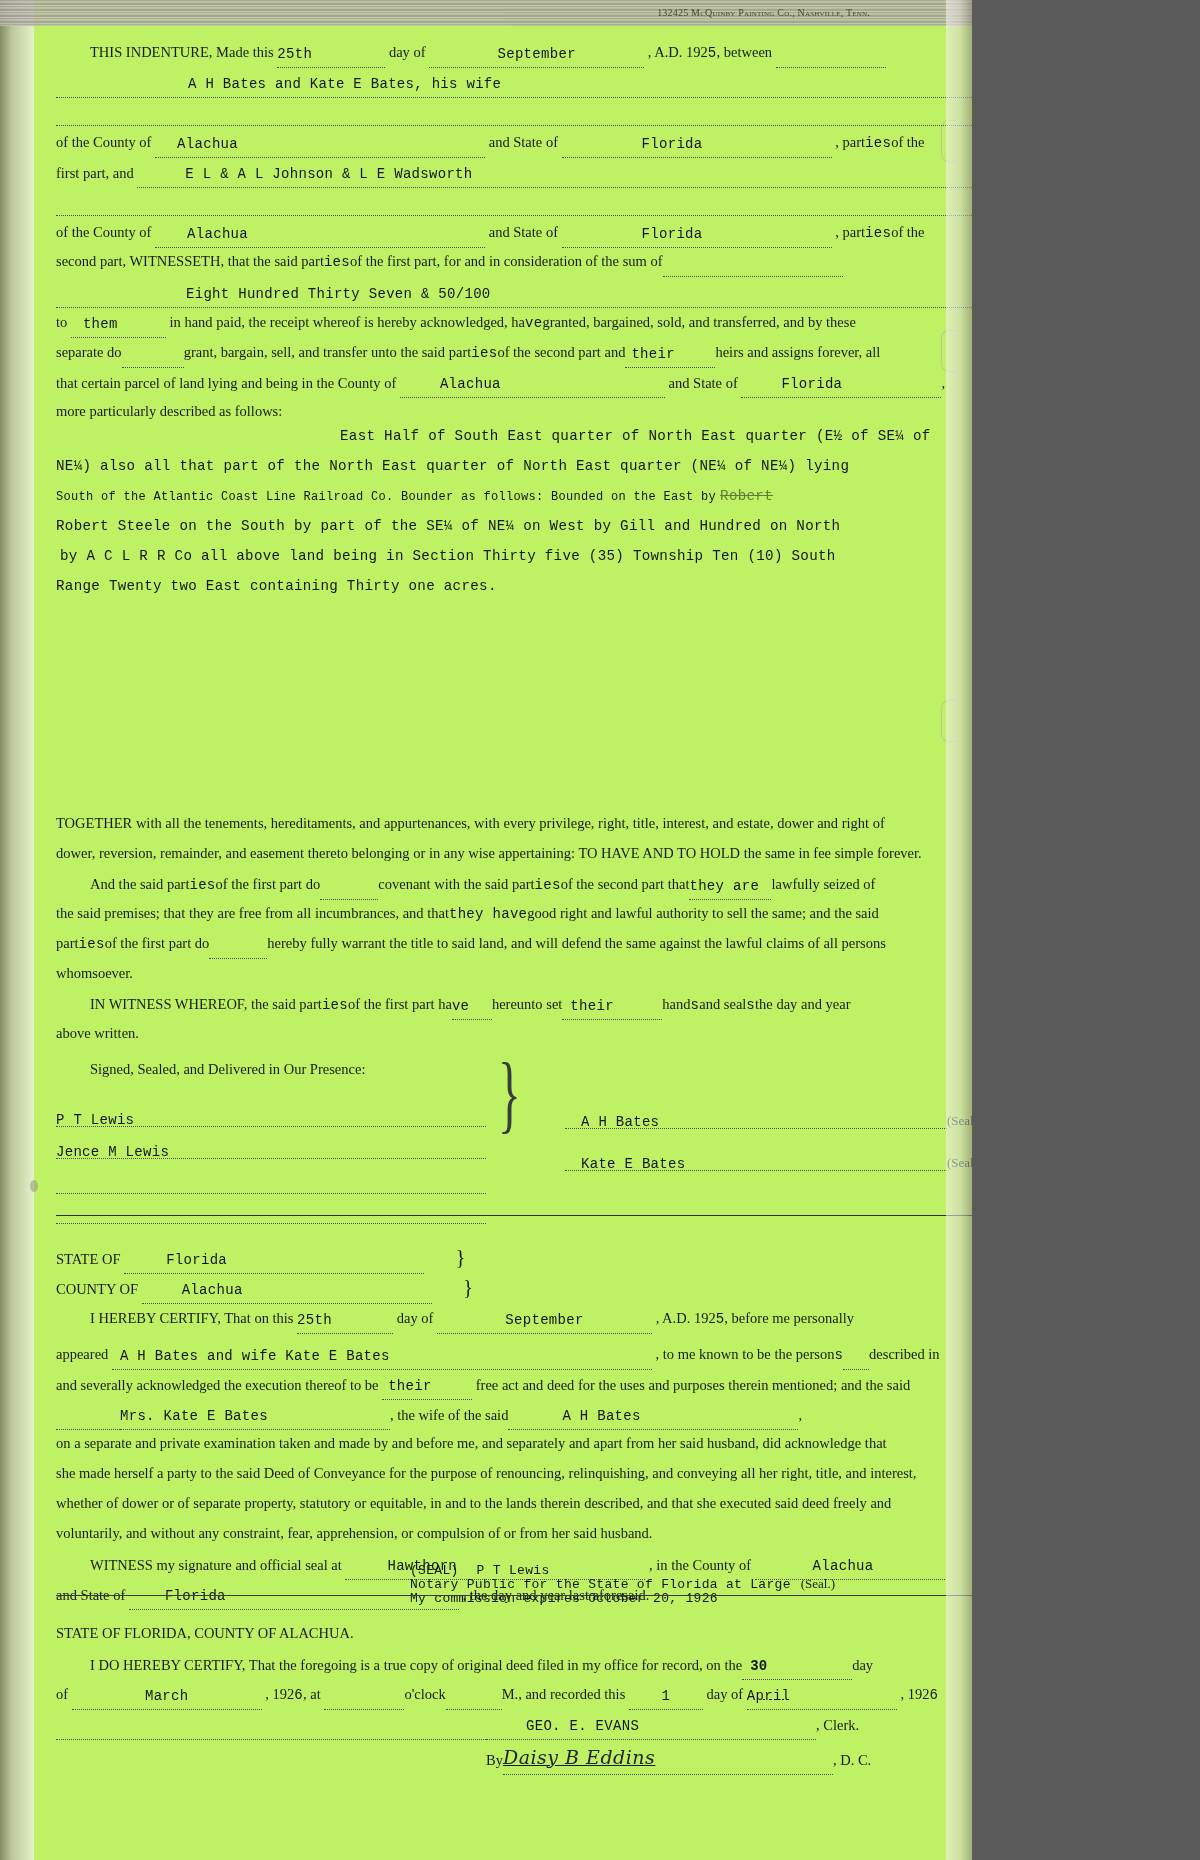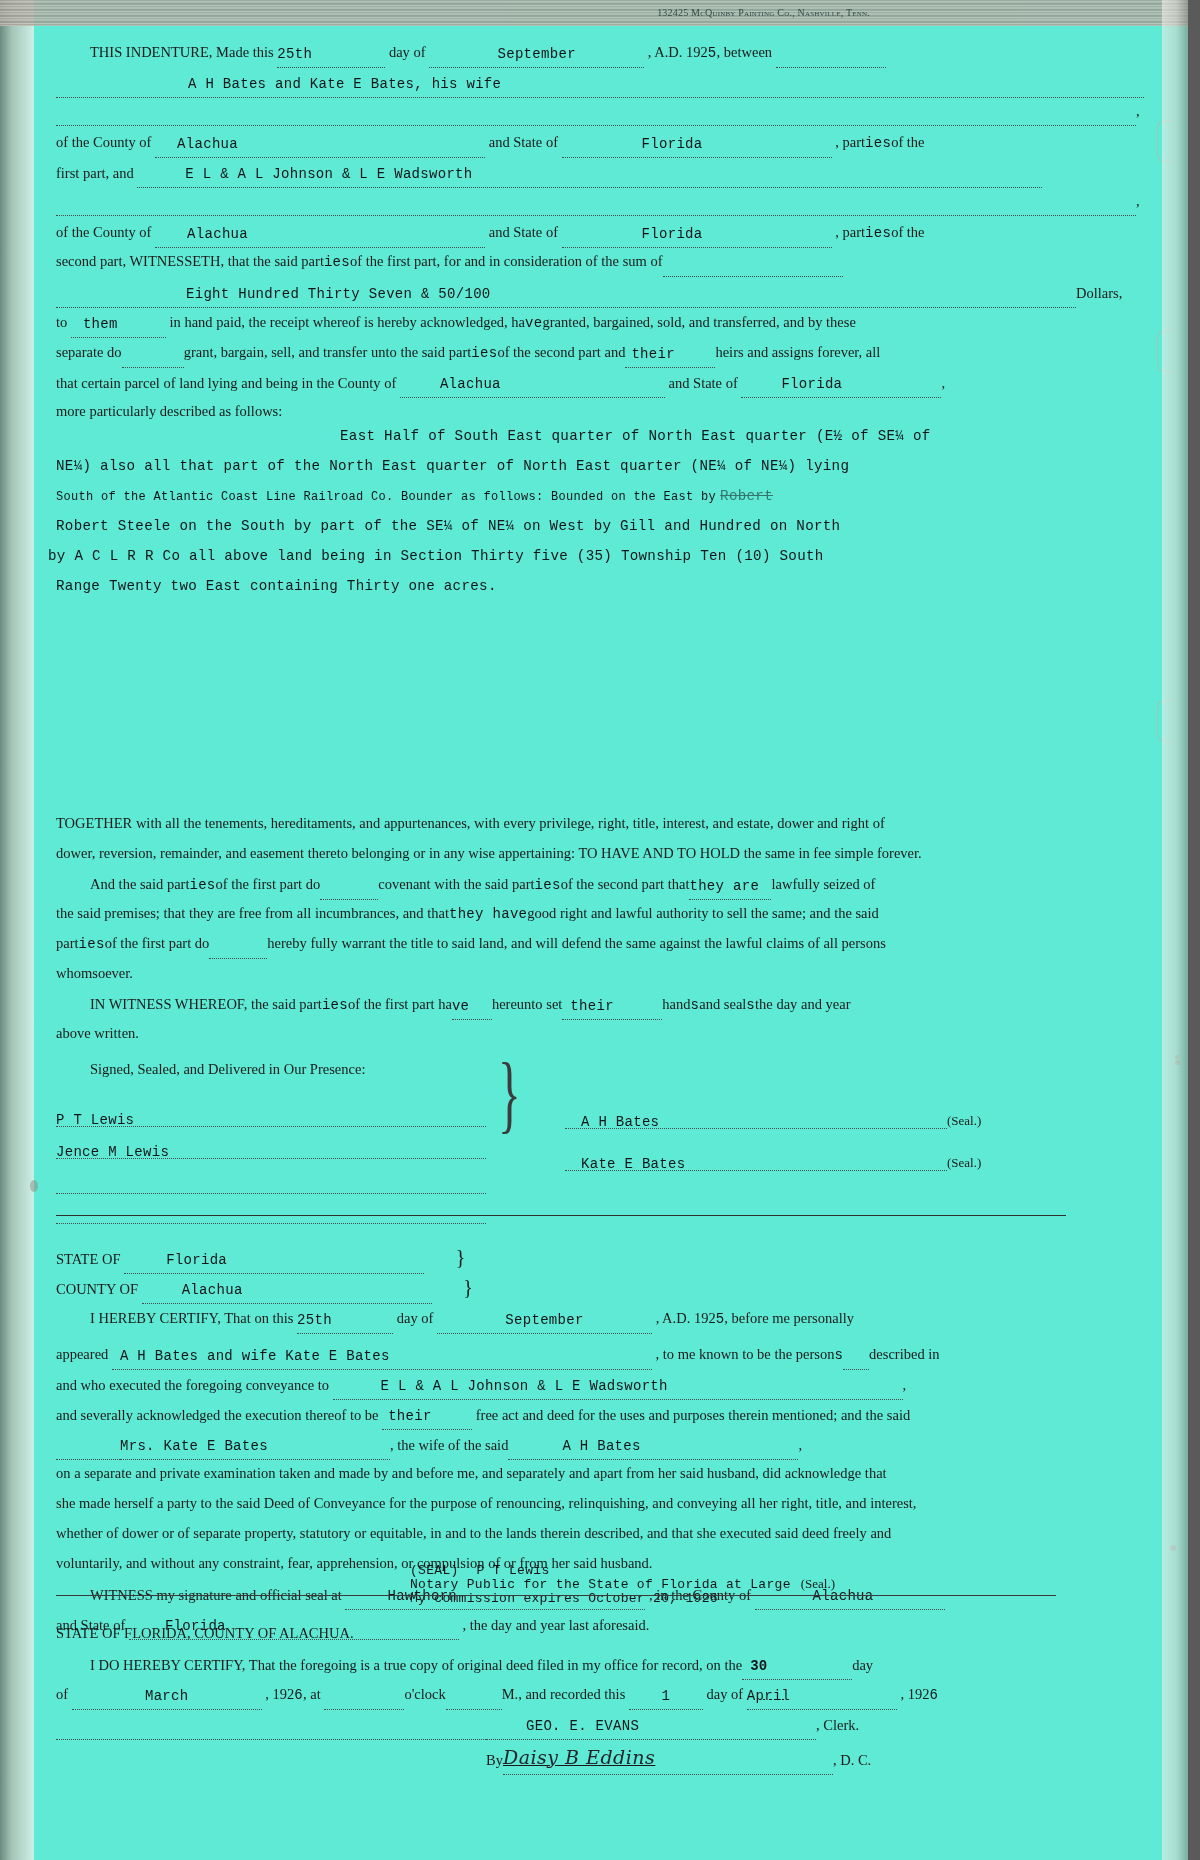--- a/index.html
+++ b/index.html
@@ -2,23 +2,23 @@
 <html><head>
 <meta charset="utf-8">
 <style>
   html, body {
     margin: 0;
     padding: 0;
     background: #5a5a5a;
   }
   #page {
     position: relative;
-    width: 1188px;
+    width: 972px;
     height: 1860px;
-    background: #5eead4;
+    background: #bef264;
     overflow: hidden;
     font-family: "Liberation Serif", serif;
     color: #1a1a1a;
   }
   
   #page:before {
     content: "";
     position: absolute;
     left: 0; top: 0; width: 34px; height: 1860px;
     background: linear-gradient(to right, #6e6b63 0%, #bdb9ae 35%, #f2f1ec 100%);
@@ -235,21 +235,21 @@
   <div style="position:absolute; left:56px; top:456px; width:1090px;">
     <span class="t" style="font-size:14.2px;">NE¼) also all that part of the North East quarter of North East quarter (NE¼ of NE¼) lying</span>
   </div>
   <div style="position:absolute; left:56px; top:486px; width:1090px;">
     <span class="t" style="font-size:12px;">South of the Atlantic Coast Line Railroad Co. Bounder as follows:  Bounded on the East by</span>
     <span class="t struck" style="font-size:14.2px;">Robert</span>
   </div>
   <div style="position:absolute; left:56px; top:516px; width:1090px;">
     <span class="t" style="font-size:14.2px;">Robert Steele on the South by part of the SE¼ of NE¼ on West by Gill and Hundred on North</span>
   </div>
-  <div style="position:absolute; left:48px; top:546px; width:1090px;">
+  <div style="position:absolute; left:60px; top:546px; width:1090px;">
     <span class="t" style="font-size:14.2px;">by A C L R R Co all above land being in Section Thirty five (35) Township Ten (10) South</span>
   </div>
   <div style="position:absolute; left:56px; top:576px; width:1090px;">
     <span class="t" style="font-size:14.2px;">Range Twenty two East containing Thirty one acres.</span>
   </div>
 
   <div style="position:absolute; left:56px; top:808px; width:1090px; font-size:14.5px; line-height:30px;">
     <div class="ln"><span class="p">TOGETHER with all the tenements, hereditaments, and appurtenances, with every privilege, right, title, interest, and estate, dower and right of</span></div>
     <div class="ln"><span class="p">dower, reversion, remainder, and easement thereto belonging or in any wise appertaining: TO HAVE AND TO HOLD the same in fee simple forever.</span></div>
     <div class="ln">
@@ -313,24 +313,20 @@
       <span class="indent"></span><span class="p">I HEREBY CERTIFY, That on this</span>
       <span class="ul" style="width:96px;"><span class="t">25th</span></span>
       <span class="p">day of</span>
       <span class="ul" style="width:215px; text-align:center;"><span class="t">September</span></span>
       <span class="p">, A.D. 192</span><span class="t">5</span><span class="p">, before me personally</span>
     </div>
     <div class="ln">
       <span class="p">appeared</span>
       <span class="ul" style="width:540px;"><span class="t" style="margin-left:8px;">A H Bates and wife Kate E Bates</span></span>
       <span class="p">, to me known to be the person</span><span class="t">s</span><span class="dots" style="width:26px;"></span><span class="p">described in</span>
-    </div>
-    <div class="ln">
-      <span class="p">and who executed the foregoing conveyance to</span>
-      <span class="ul" style="width:570px;"><span class="t" style="margin-left:48px;">E L &amp; A L Johnson &amp; L E Wadsworth</span></span><span class="p">,</span>
     </div>
     <div class="ln">
       <span class="p">and severally acknowledged the execution thereof to be</span>
       <span class="ul" style="width:90px;"><span class="t" style="margin-left:6px;">their</span></span>
       <span class="p">free act and deed for the uses and purposes therein mentioned; and the said</span>
     </div>
     <div class="ln">
       <span class="dots" style="width:64px;"></span><span class="ul" style="width:270px;"><span class="t">Mrs. Kate E Bates</span></span><span class="p">, the wife of the said</span><span class="ul" style="width:290px;"><span class="t" style="margin-left:54px;">A H Bates</span></span><span class="p">,</span>
     </div>
     <div class="ln"><span class="p">on a separate and private examination taken and made by and before me, and separately and apart from her said husband, did acknowledge that</span></div>

